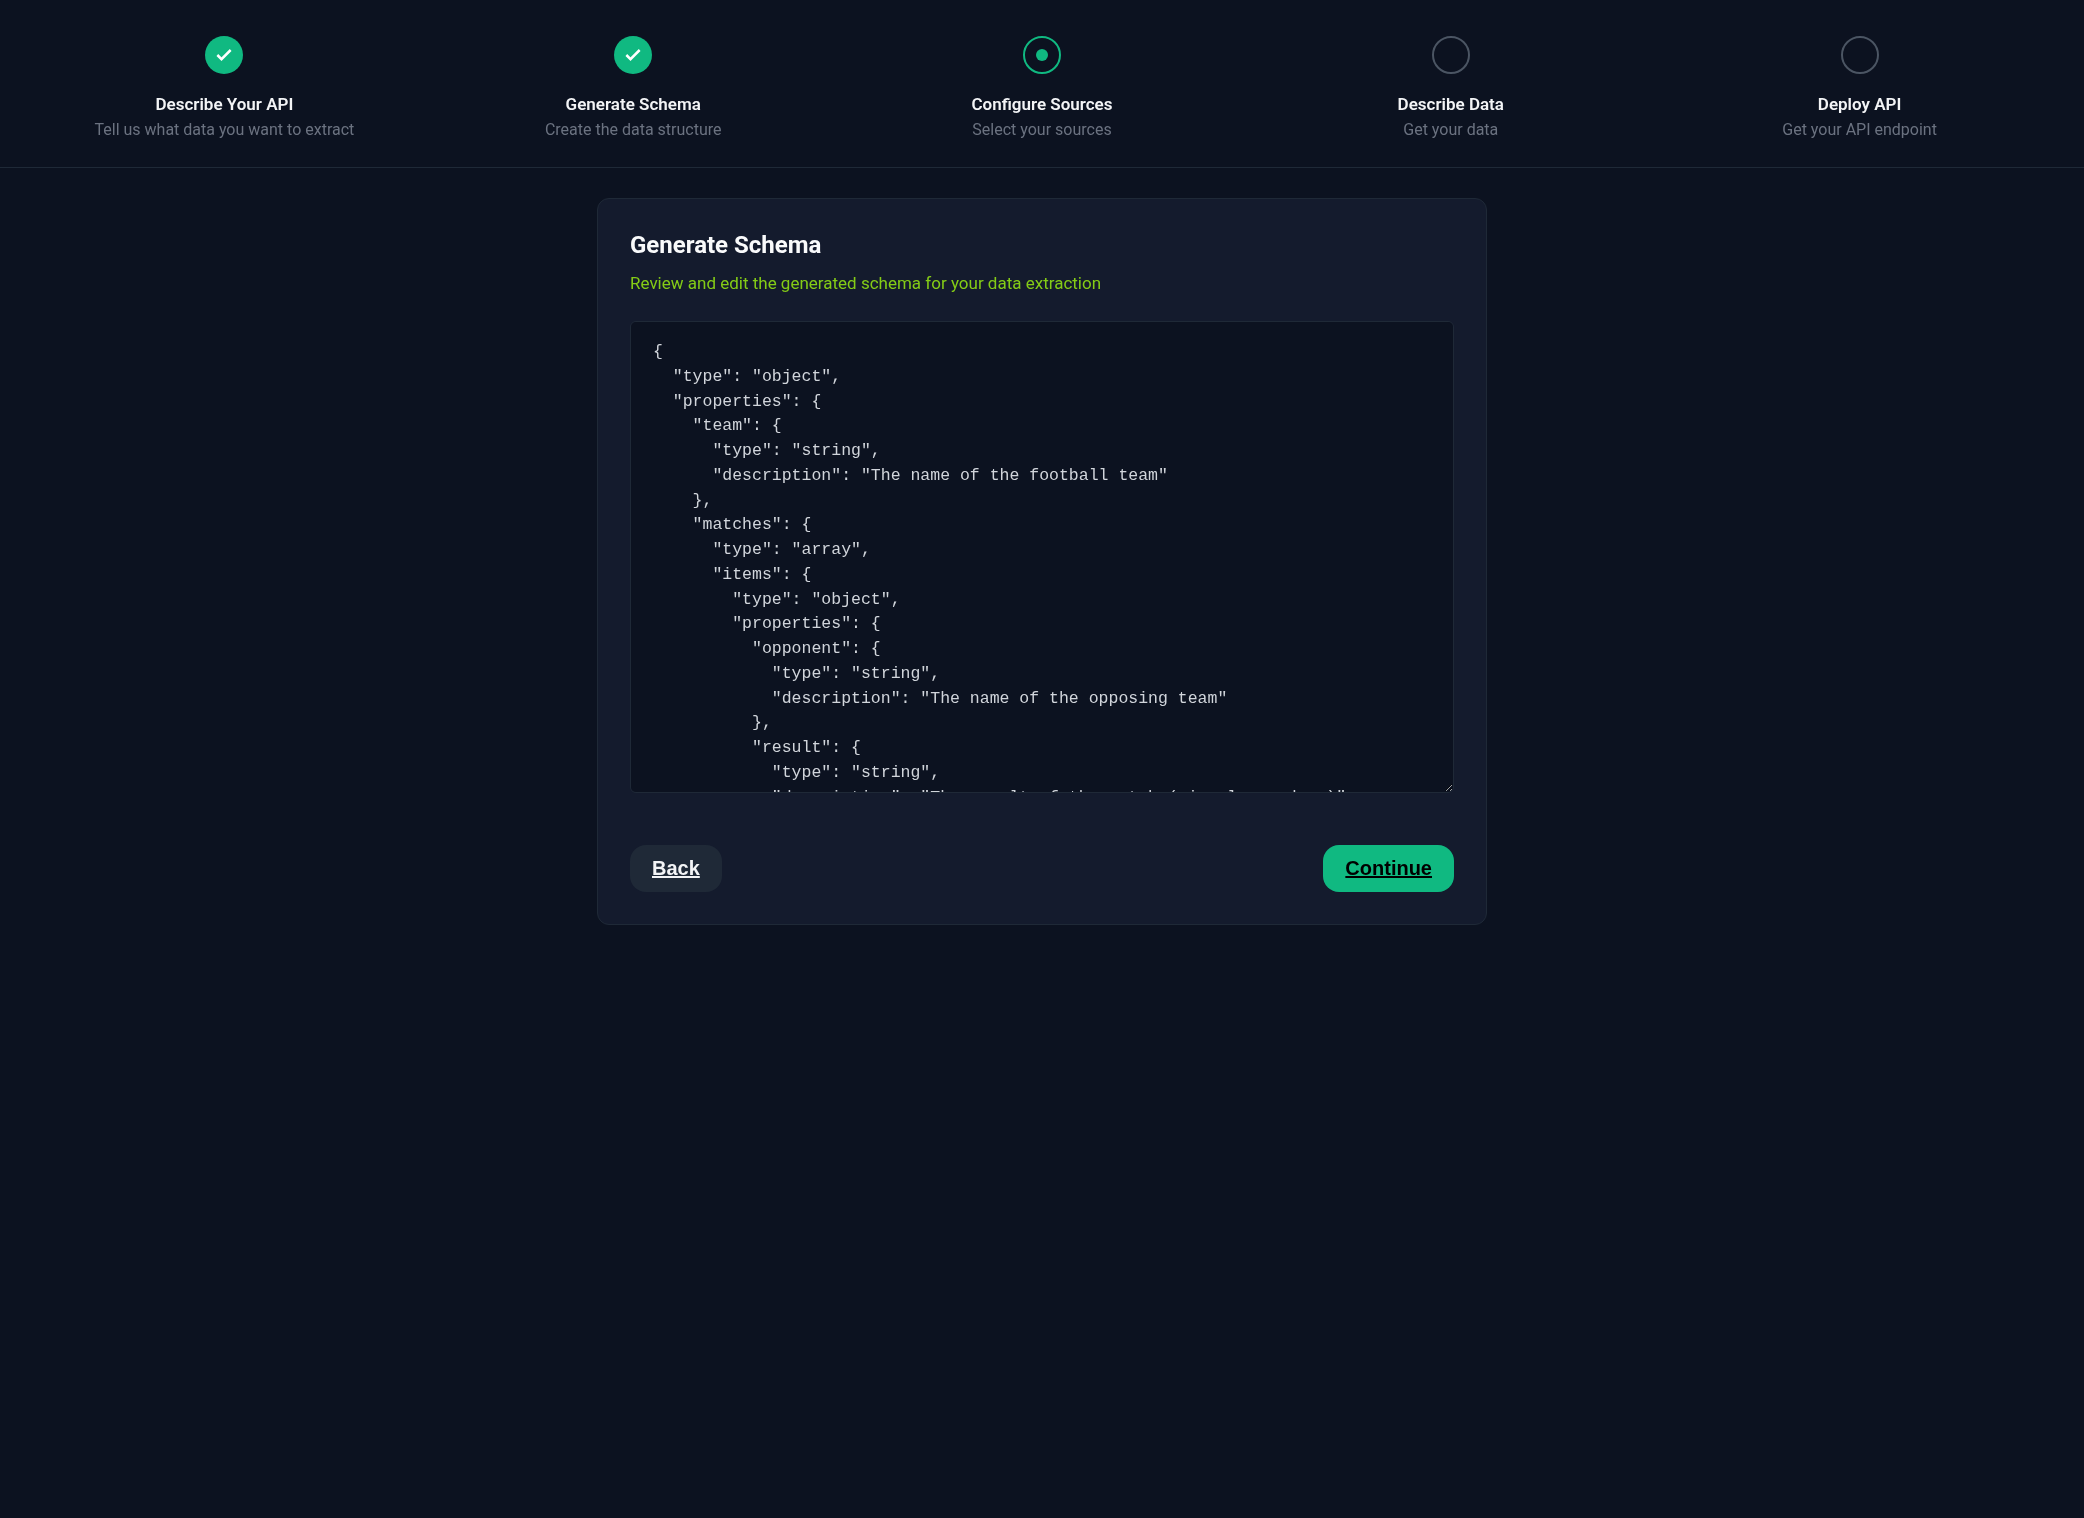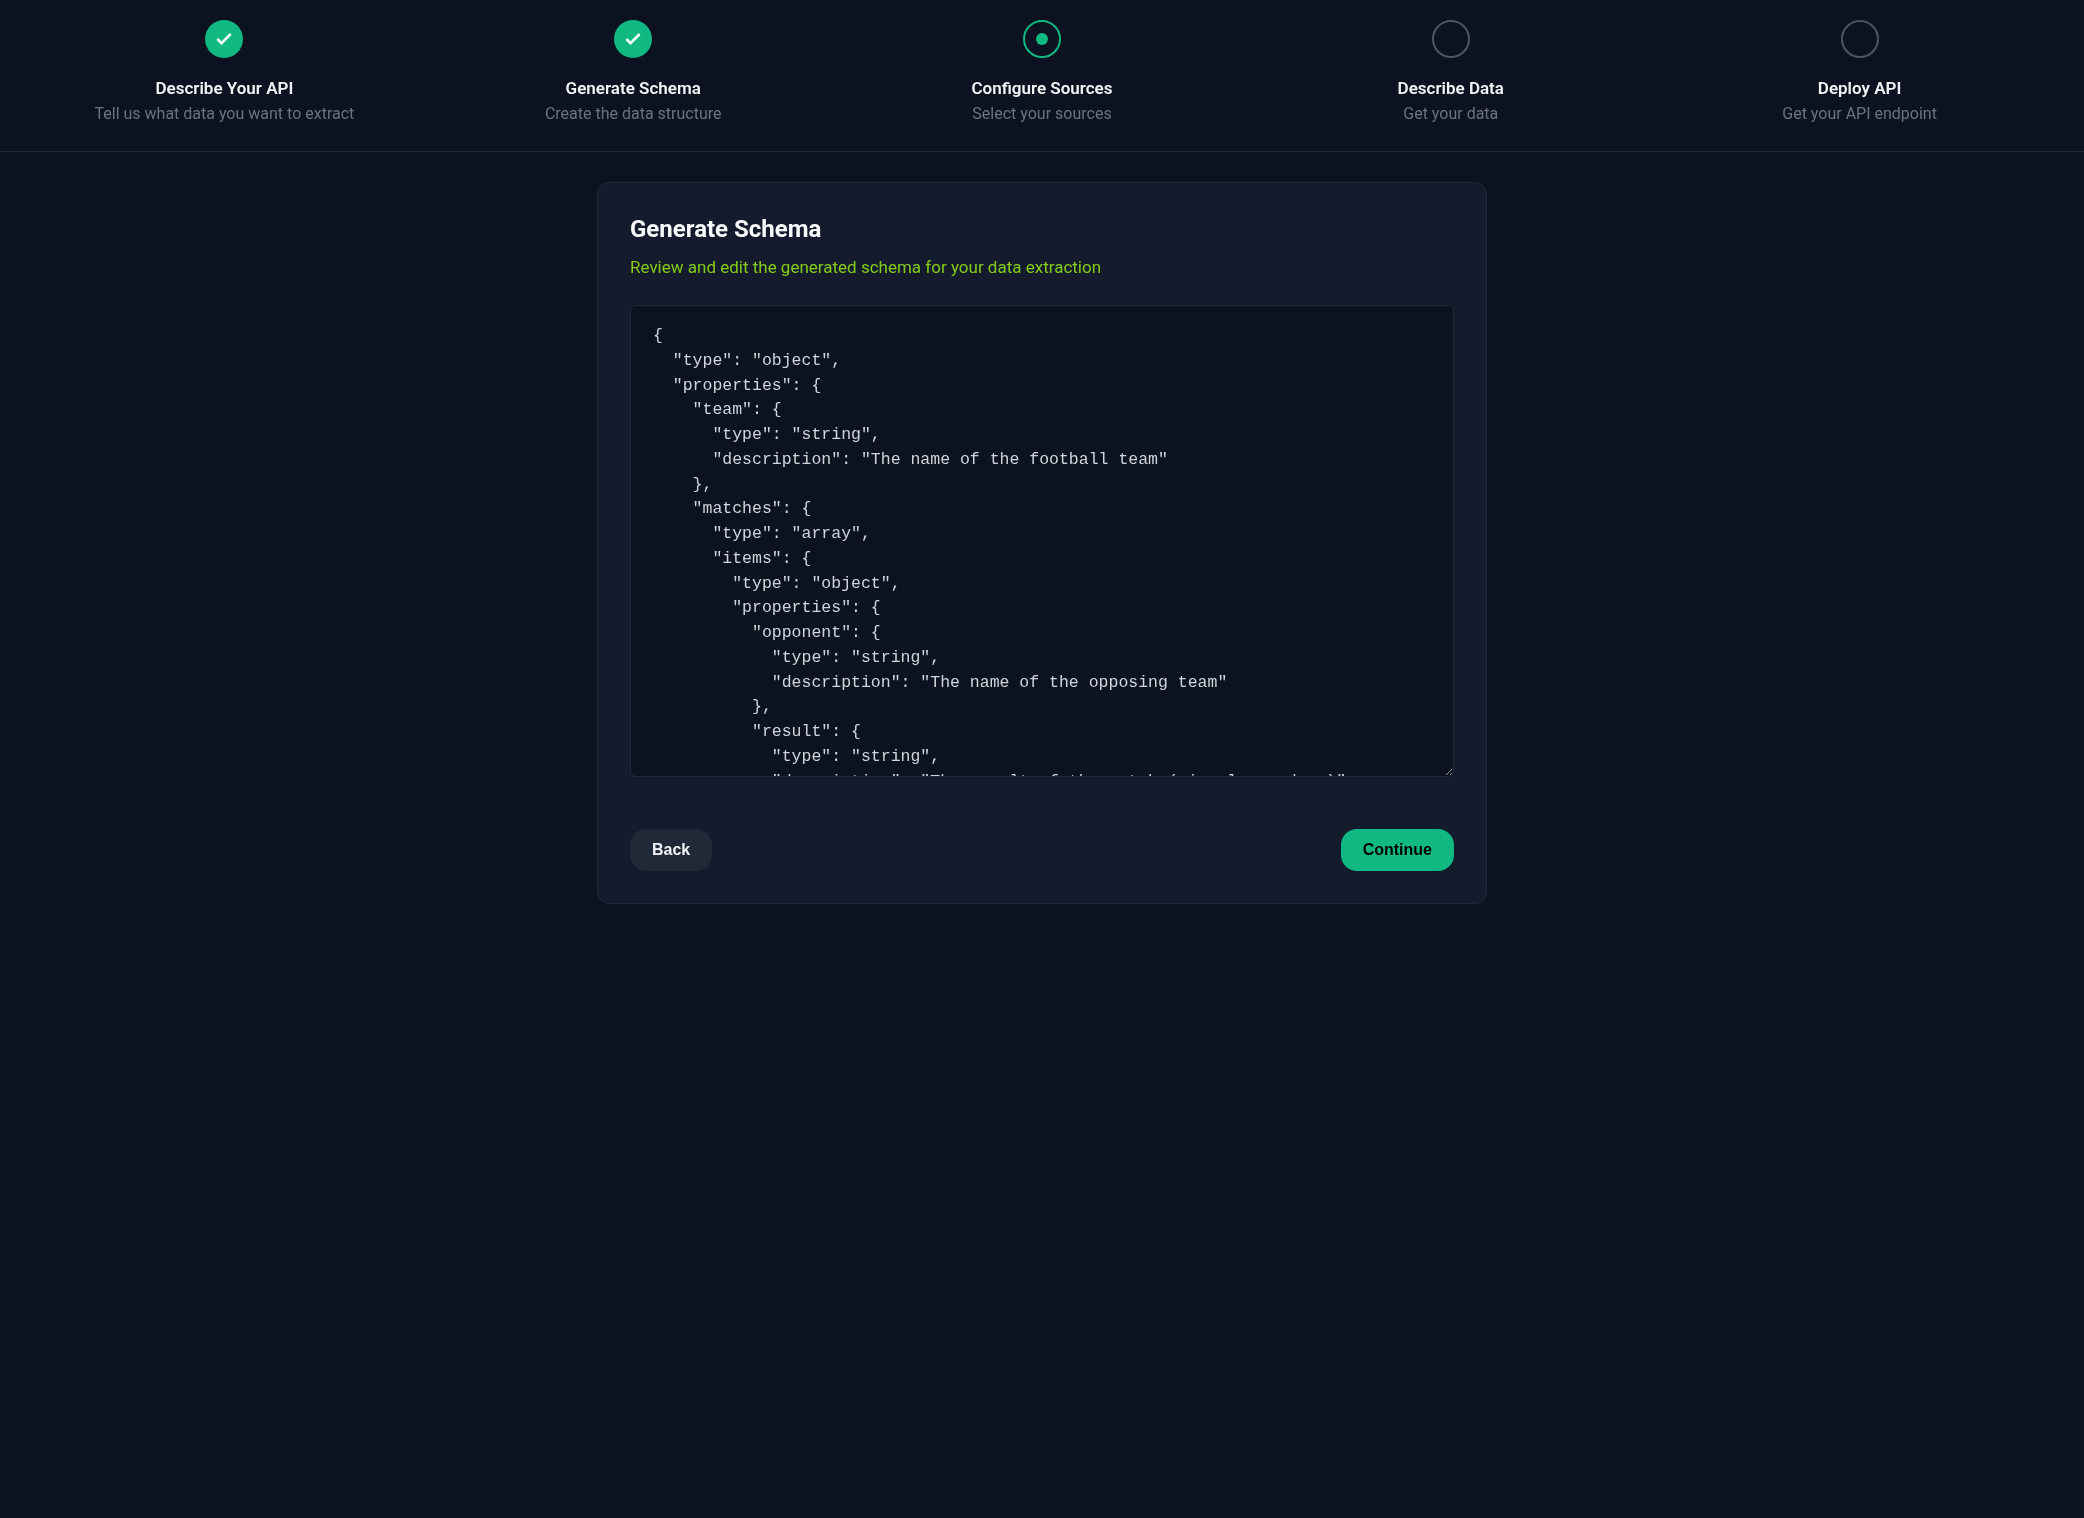--- a/index.html
+++ b/index.html
@@ -11,21 +11,21 @@
     body {
       font-family: -apple-system, BlinkMacSystemFont, 'Segoe UI', Roboto, Helvetica, Arial, sans-serif;
       background-color: #0c1220;
       color: #e5e7eb;
       min-height: 100vh;
     }
 
     .stepper {
       display: flex;
       justify-content: space-around;
-      padding: 20px 20px 28px 20px;
+      padding: 36px 20px 28px 20px;
       border-bottom: 1px solid #1f2937;
     }
 
     .step {
       display: flex;
       flex-direction: column;
       align-items: center;
       text-align: center;
       flex: 1;
       max-width: 260px;
@@ -147,24 +147,25 @@
 
     .button-row {
       display: flex;
       justify-content: space-between;
       margin-top: 48px;
     }
 
     .btn {
       padding: 12px 22px;
       border-radius: 16px;
-      font-size: 16px;
+      font-size: 20px;
       font-weight: 600;
       border: none;
       cursor: pointer;
+      text-decoration: underline;
     }
 
     .btn-back {
       background-color: #1f2937;
       color: #f3f4f6;
     }
 
     .btn-continue {
       background-color: #10b981;
       color: #000000;

